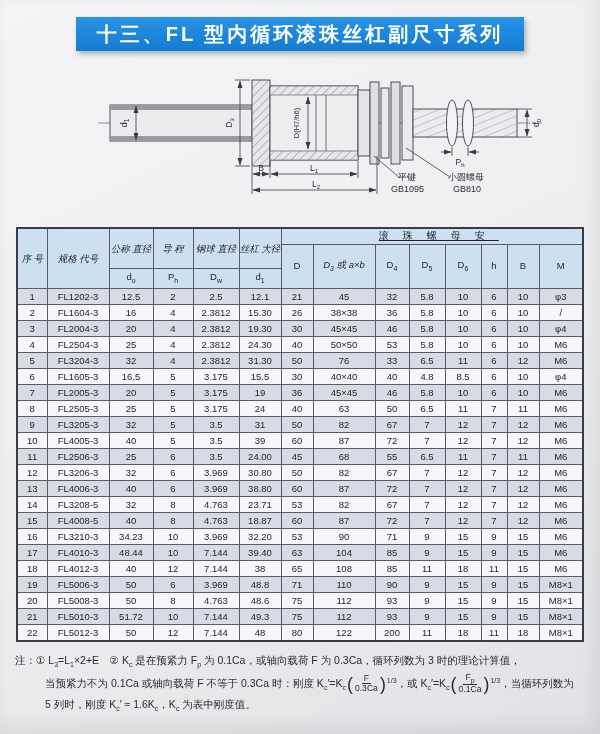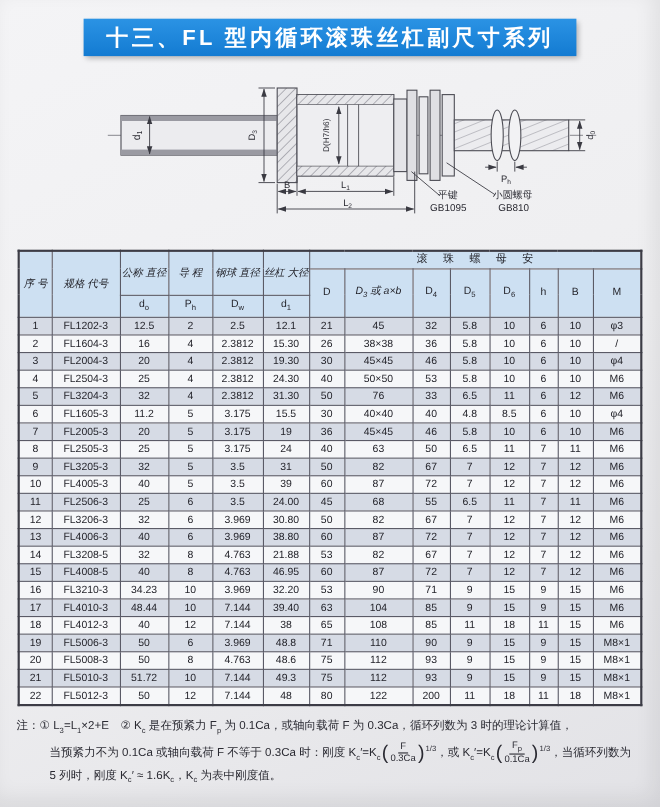--- a/index.html
+++ b/index.html
@@ -29,21 +29,21 @@
   }
   table.dim th, table.dim td {
     border:1px solid #5a5a66; text-align:center; vertical-align:middle;
     padding:0; overflow:hidden; white-space:nowrap;
   }
   table.dim thead th { background:#cde0f2; font-weight:normal; line-height:1.2; }
   table.dim thead tr.r1 { height:16px; }
   table.dim thead tr.r2 { height:24px; }
   table.dim thead tr.r3 { height:20px; }
   th.pre { white-space:pre-line;font-style:italic; }
-  th.group { letter-spacing:14px; text-indent:14px; font-size:10px; }
+  th.group { letter-spacing:14px; text-indent:14px; font-size:10px;text-decoration:underline; }
   table.dim tbody td { height:15px; line-height:15px; }
   table.dim tbody tr:nth-child(odd)  { background:#d6dbe5; }
   table.dim tbody tr:nth-child(even) { background:#f6f7f9; }
   sub { font-size:7px; }
   sup { font-size:7px; }
   
   .note {
     position:absolute; left:15px; top:653px; width:574px;
     font-size:10.5px; line-height:1.5; color:#2a2a32;
   }
@@ -297,21 +297,21 @@
           <td>33</td>
           <td>6.5</td>
           <td>11</td>
           <td>6</td>
           <td>12</td>
           <td>M6</td>
         </tr>
         <tr>
           <td>6</td>
           <td>FL1605-3</td>
-          <td>11.2</td>
+          <td>16.5</td>
           <td>5</td>
           <td>3.175</td>
           <td>15.5</td>
           <td>30</td>
           <td>40×40</td>
           <td>40</td>
           <td>4.8</td>
           <td>8.5</td>
           <td>6</td>
           <td>10</td>
@@ -428,37 +428,37 @@
           <td>7</td>
           <td>12</td>
           <td>M6</td>
         </tr>
         <tr>
           <td>14</td>
           <td>FL3208-5</td>
           <td>32</td>
           <td>8</td>
           <td>4.763</td>
-          <td>21.88</td>
+          <td>23.71</td>
           <td>53</td>
           <td>82</td>
           <td>67</td>
           <td>7</td>
           <td>12</td>
           <td>7</td>
           <td>12</td>
           <td>M6</td>
         </tr>
         <tr>
           <td>15</td>
           <td>FL4008-5</td>
           <td>40</td>
           <td>8</td>
           <td>4.763</td>
-          <td>46.95</td>
+          <td>18.87</td>
           <td>60</td>
           <td>87</td>
           <td>72</td>
           <td>7</td>
           <td>12</td>
           <td>7</td>
           <td>12</td>
           <td>M6</td>
         </tr>
         <tr>

